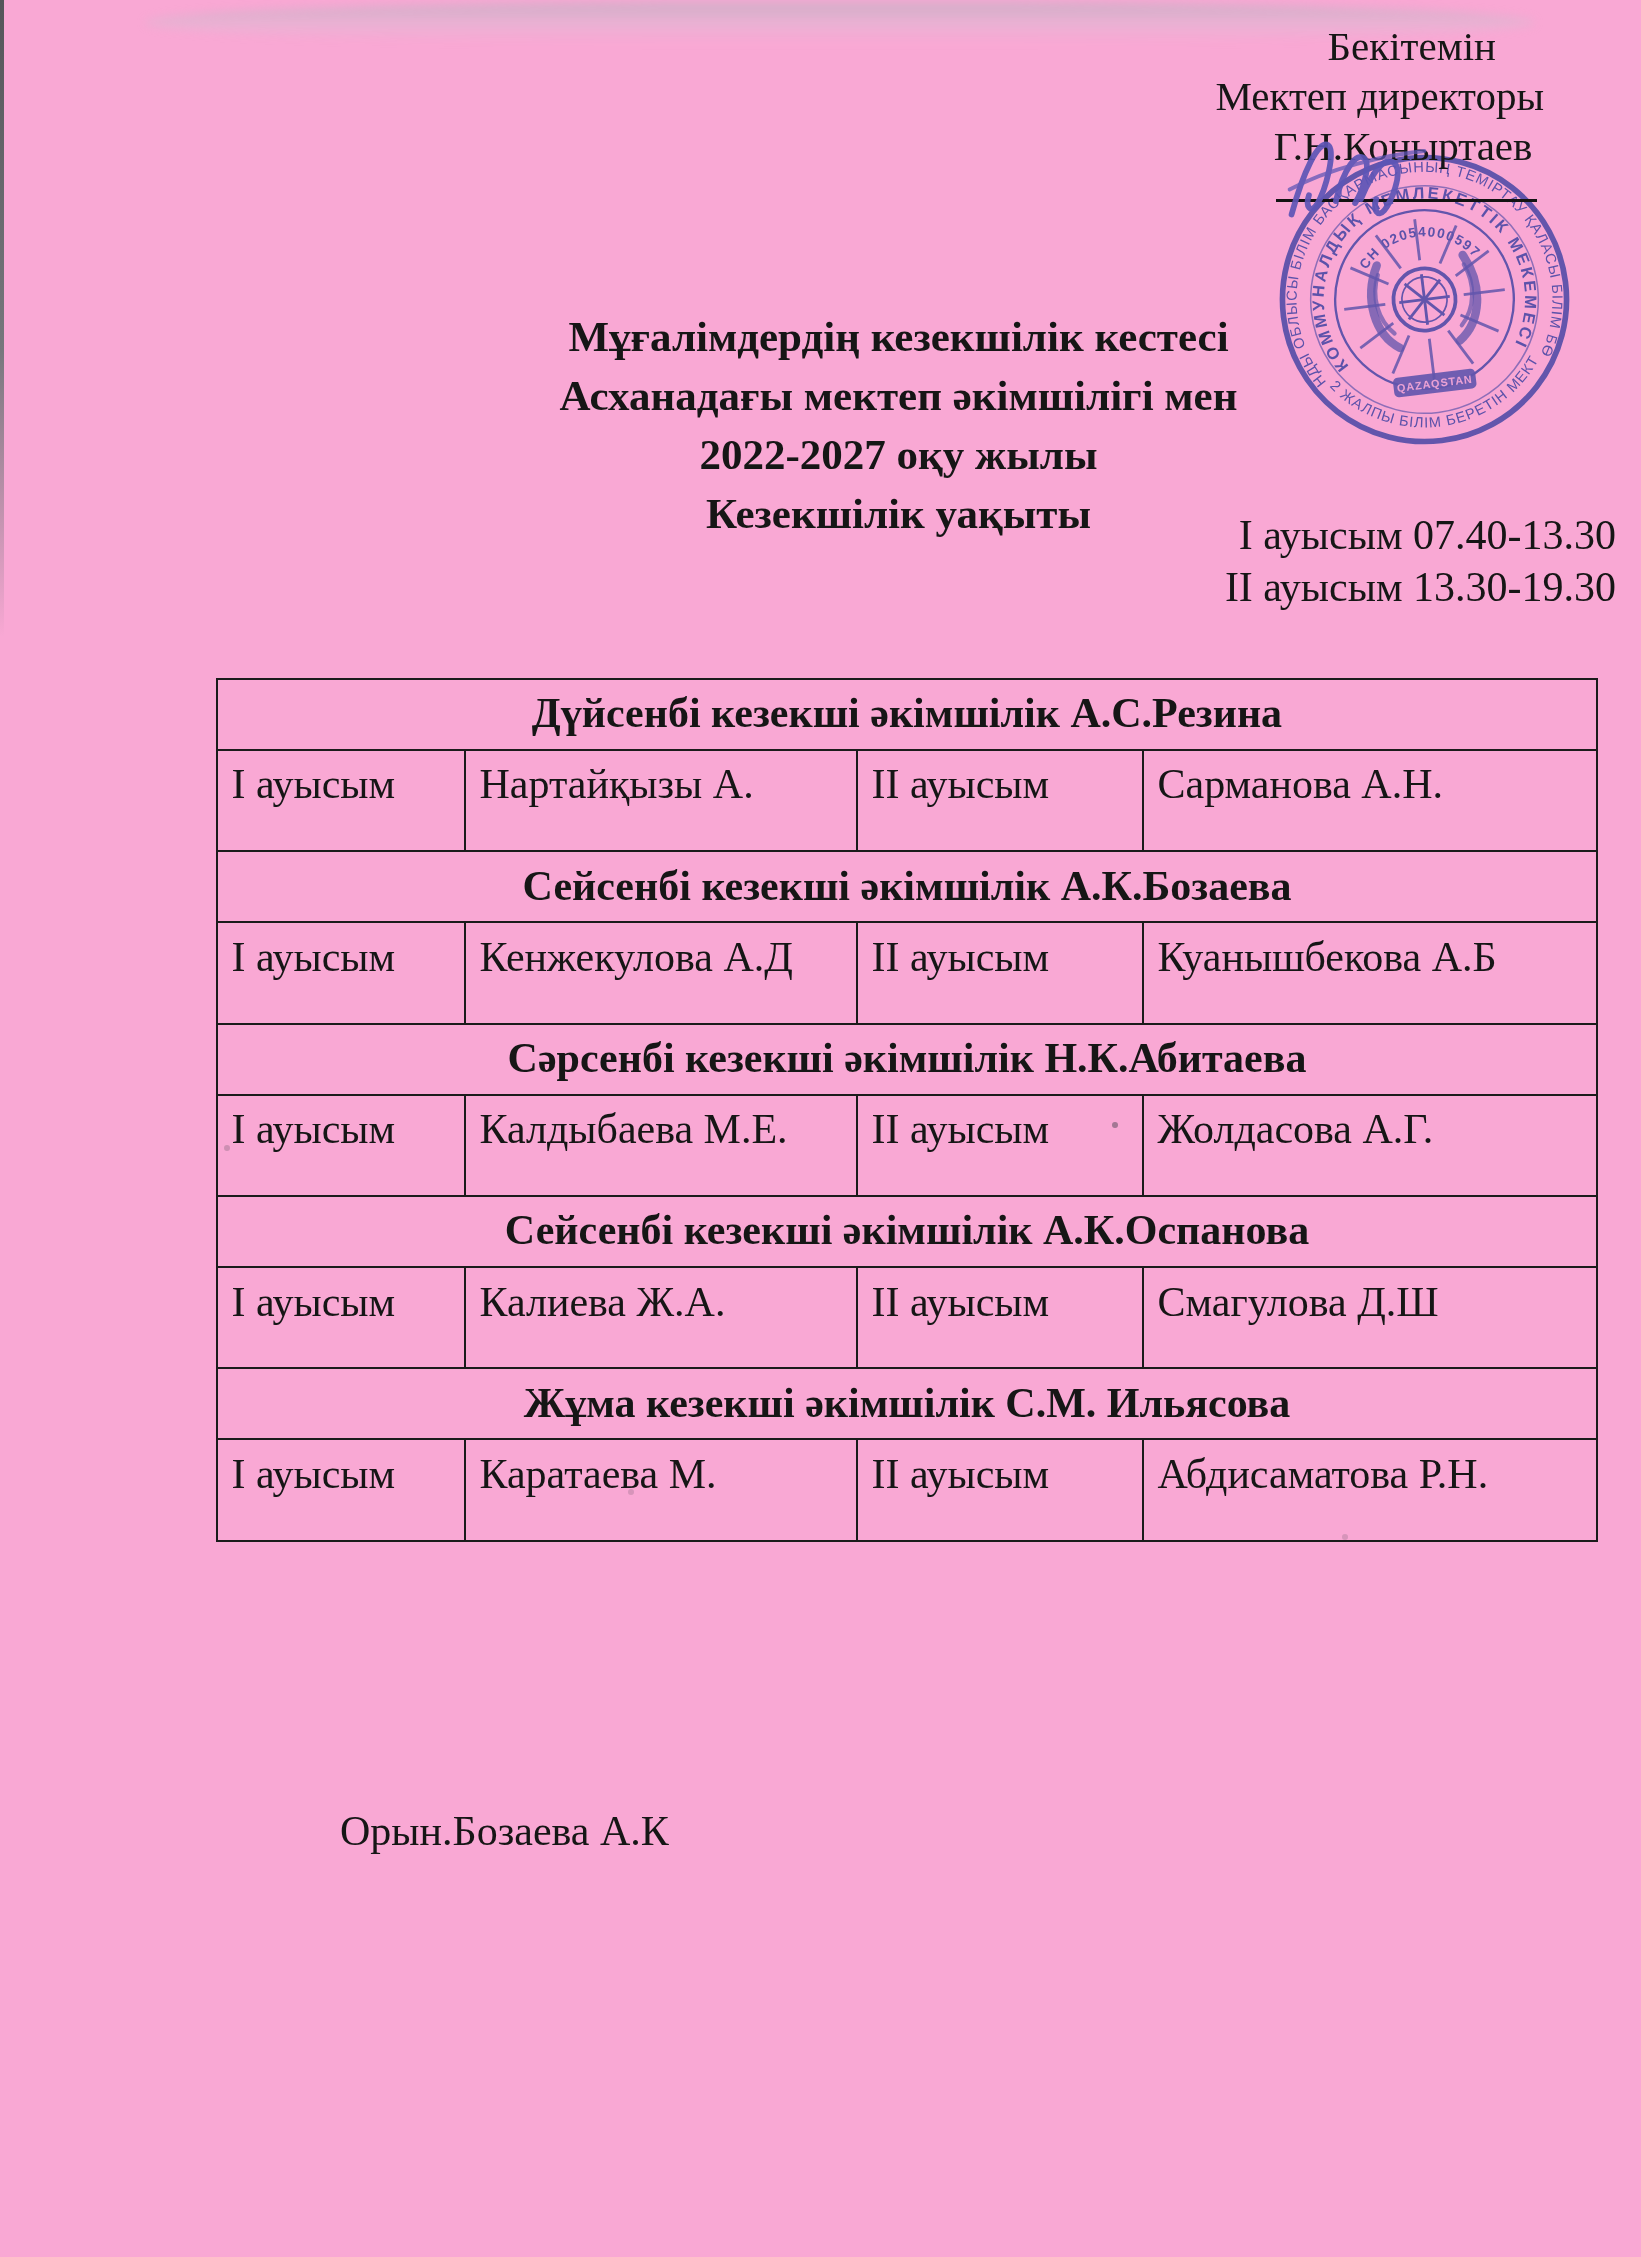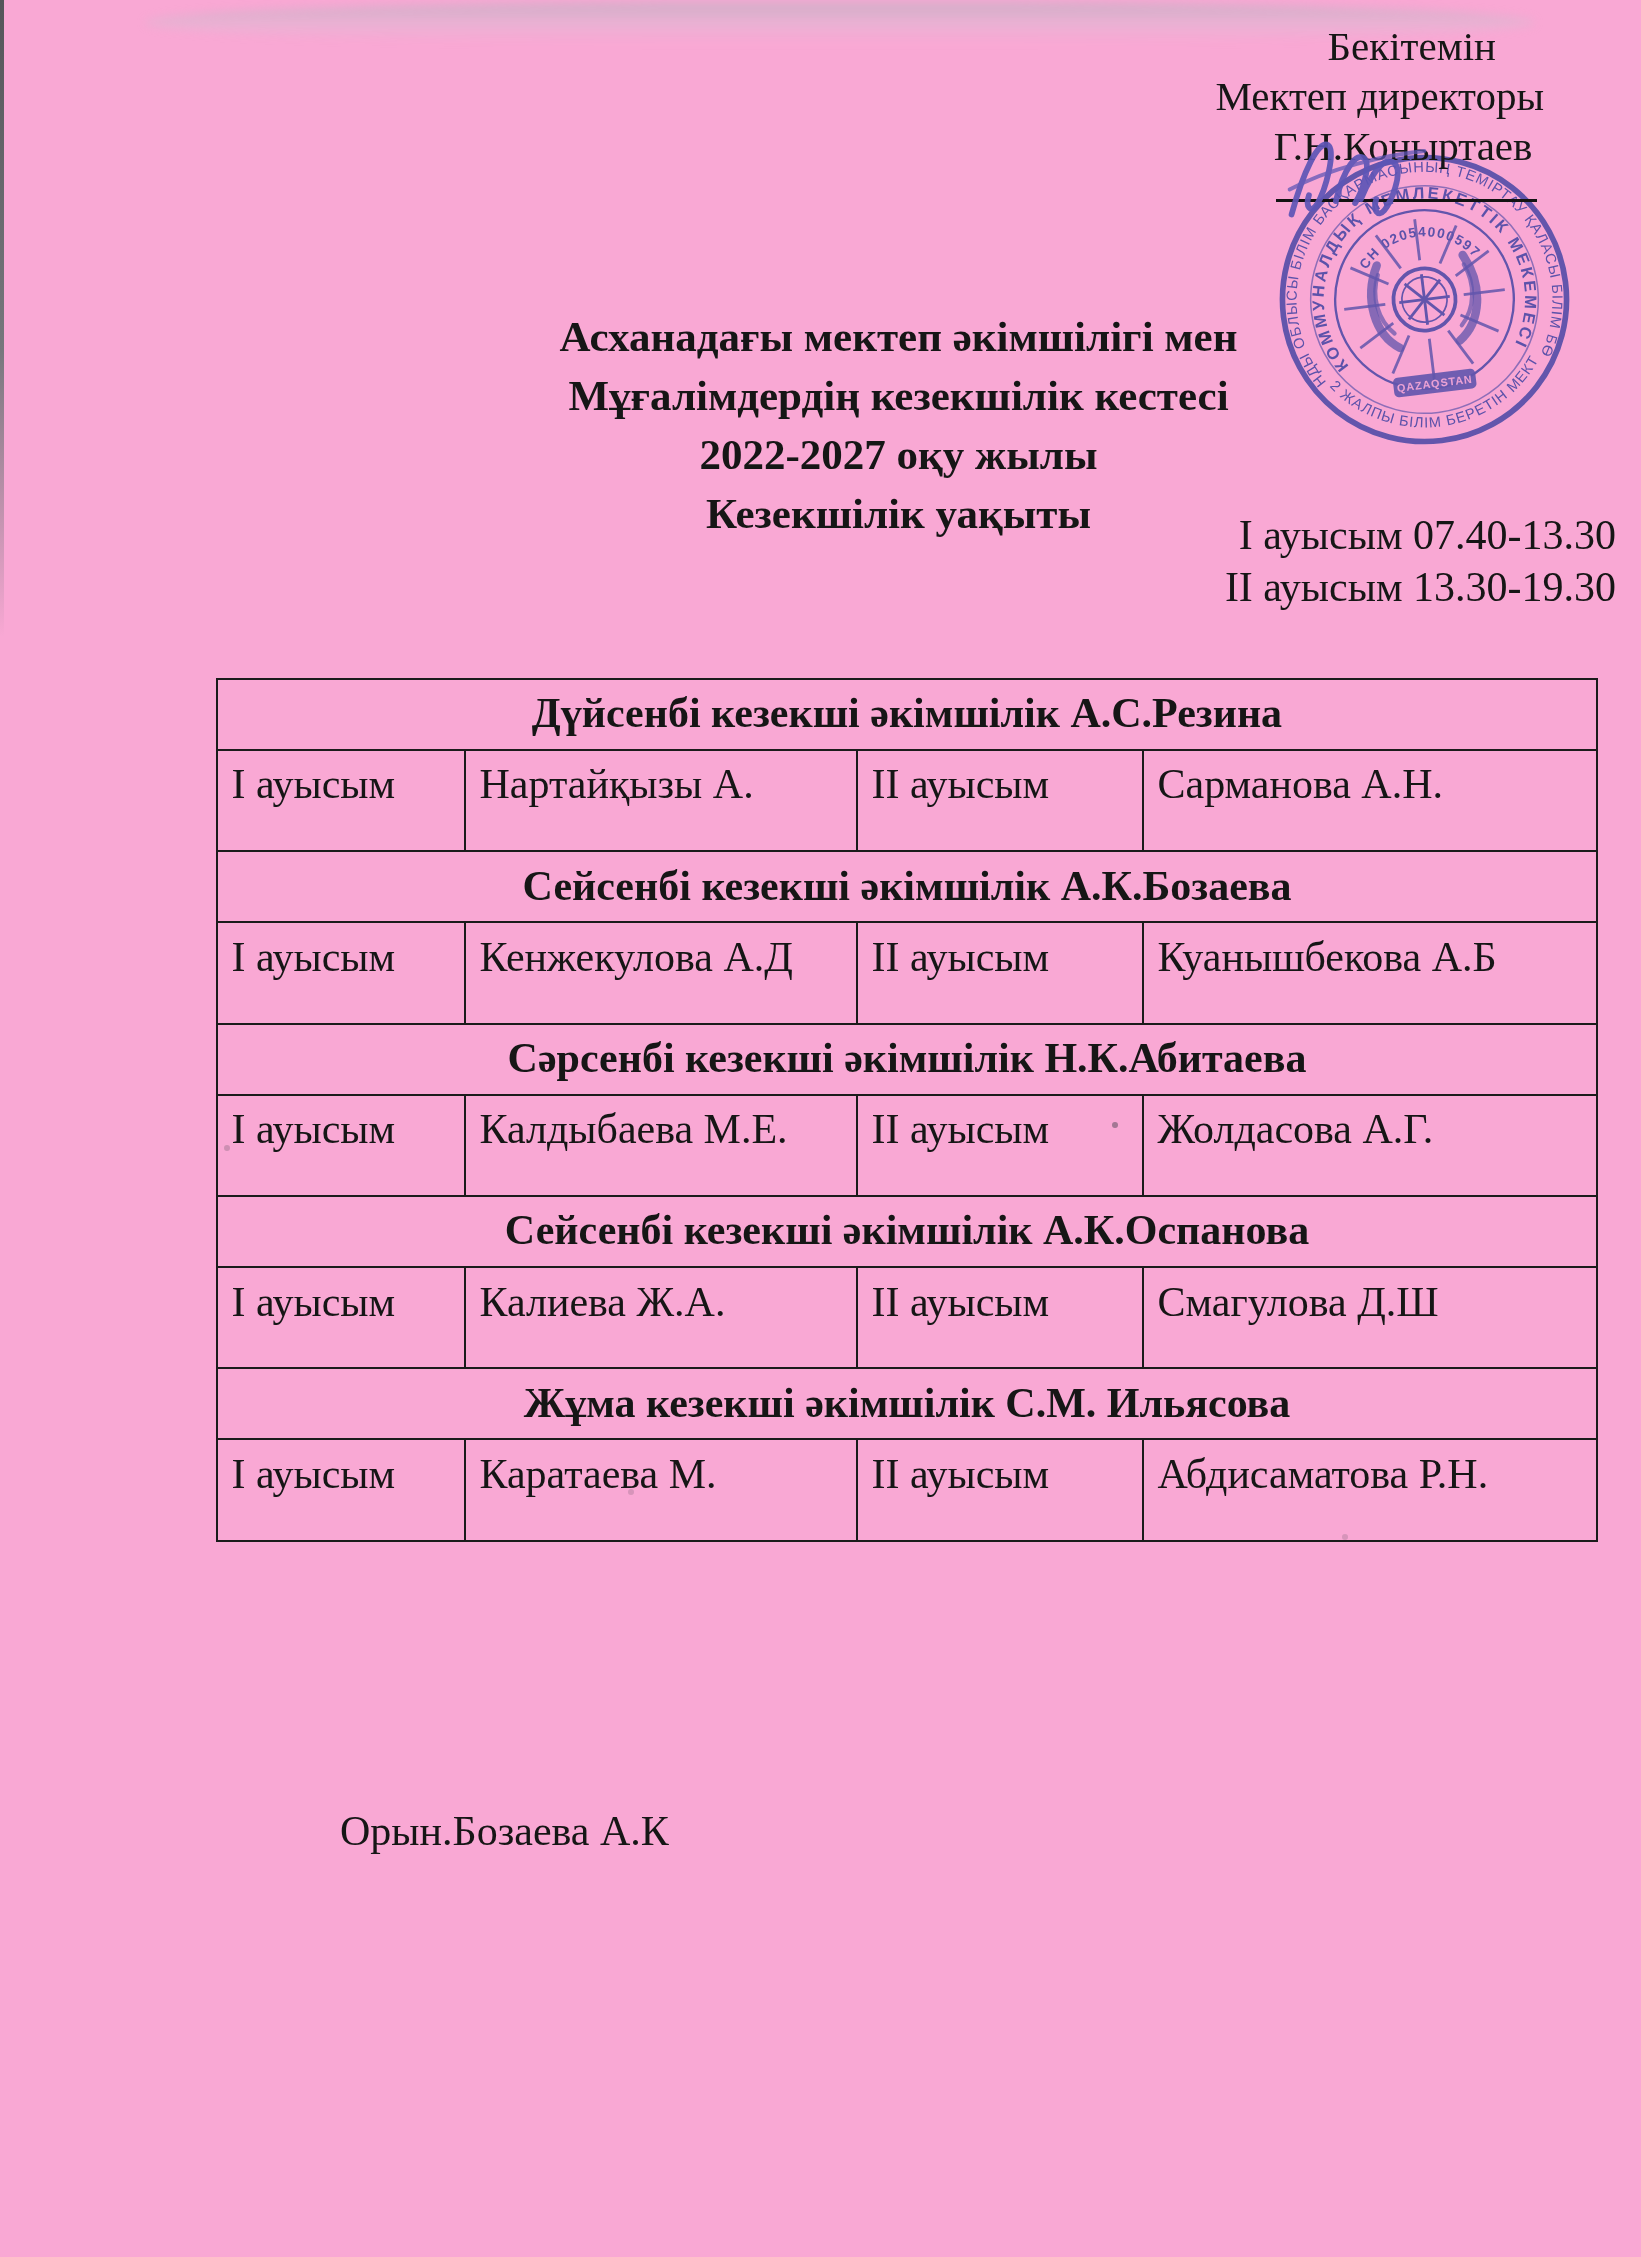--- a/index.html
+++ b/index.html
@@ -187,22 +187,22 @@
   <svg class="signature-svg" width="183" height="111" viewBox="0 0 190 115">
     <g fill="none" stroke="#5d55b6" stroke-width="6" stroke-linecap="round" opacity="0.92">
       <path d="M12,96 C24,52 40,18 50,24 C58,29 48,70 38,86 C32,95 26,88 30,76"></path>
       <path d="M58,82 C66,48 80,30 88,38 C94,45 86,72 78,84"></path>
       <path d="M84,80 C98,46 112,34 120,44 C127,54 116,82 108,92 C102,99 96,92 100,80"></path>
       <path d="M10,70 C50,48 110,34 150,30" stroke-width="4" opacity="0.8"></path>
     </g>
   </svg>
 
   <div class="title-block">
+    <div>Мұғалімдердің  кезекшілік кестесі</div>
     <div>Асханадағы мектеп әкімшілігі мен</div>
-    <div>Мұғалімдердің  кезекшілік кестесі</div>
     <div>2022-2027 оқу жылы</div>
     <div>Кезекшілік уақыты</div>
   </div>
 
   <div class="shift-block">
     <div>I ауысым 07.40-13.30</div>
     <div>II ауысым 13.30-19.30</div>
   </div>
 
   <table class="schedule">

